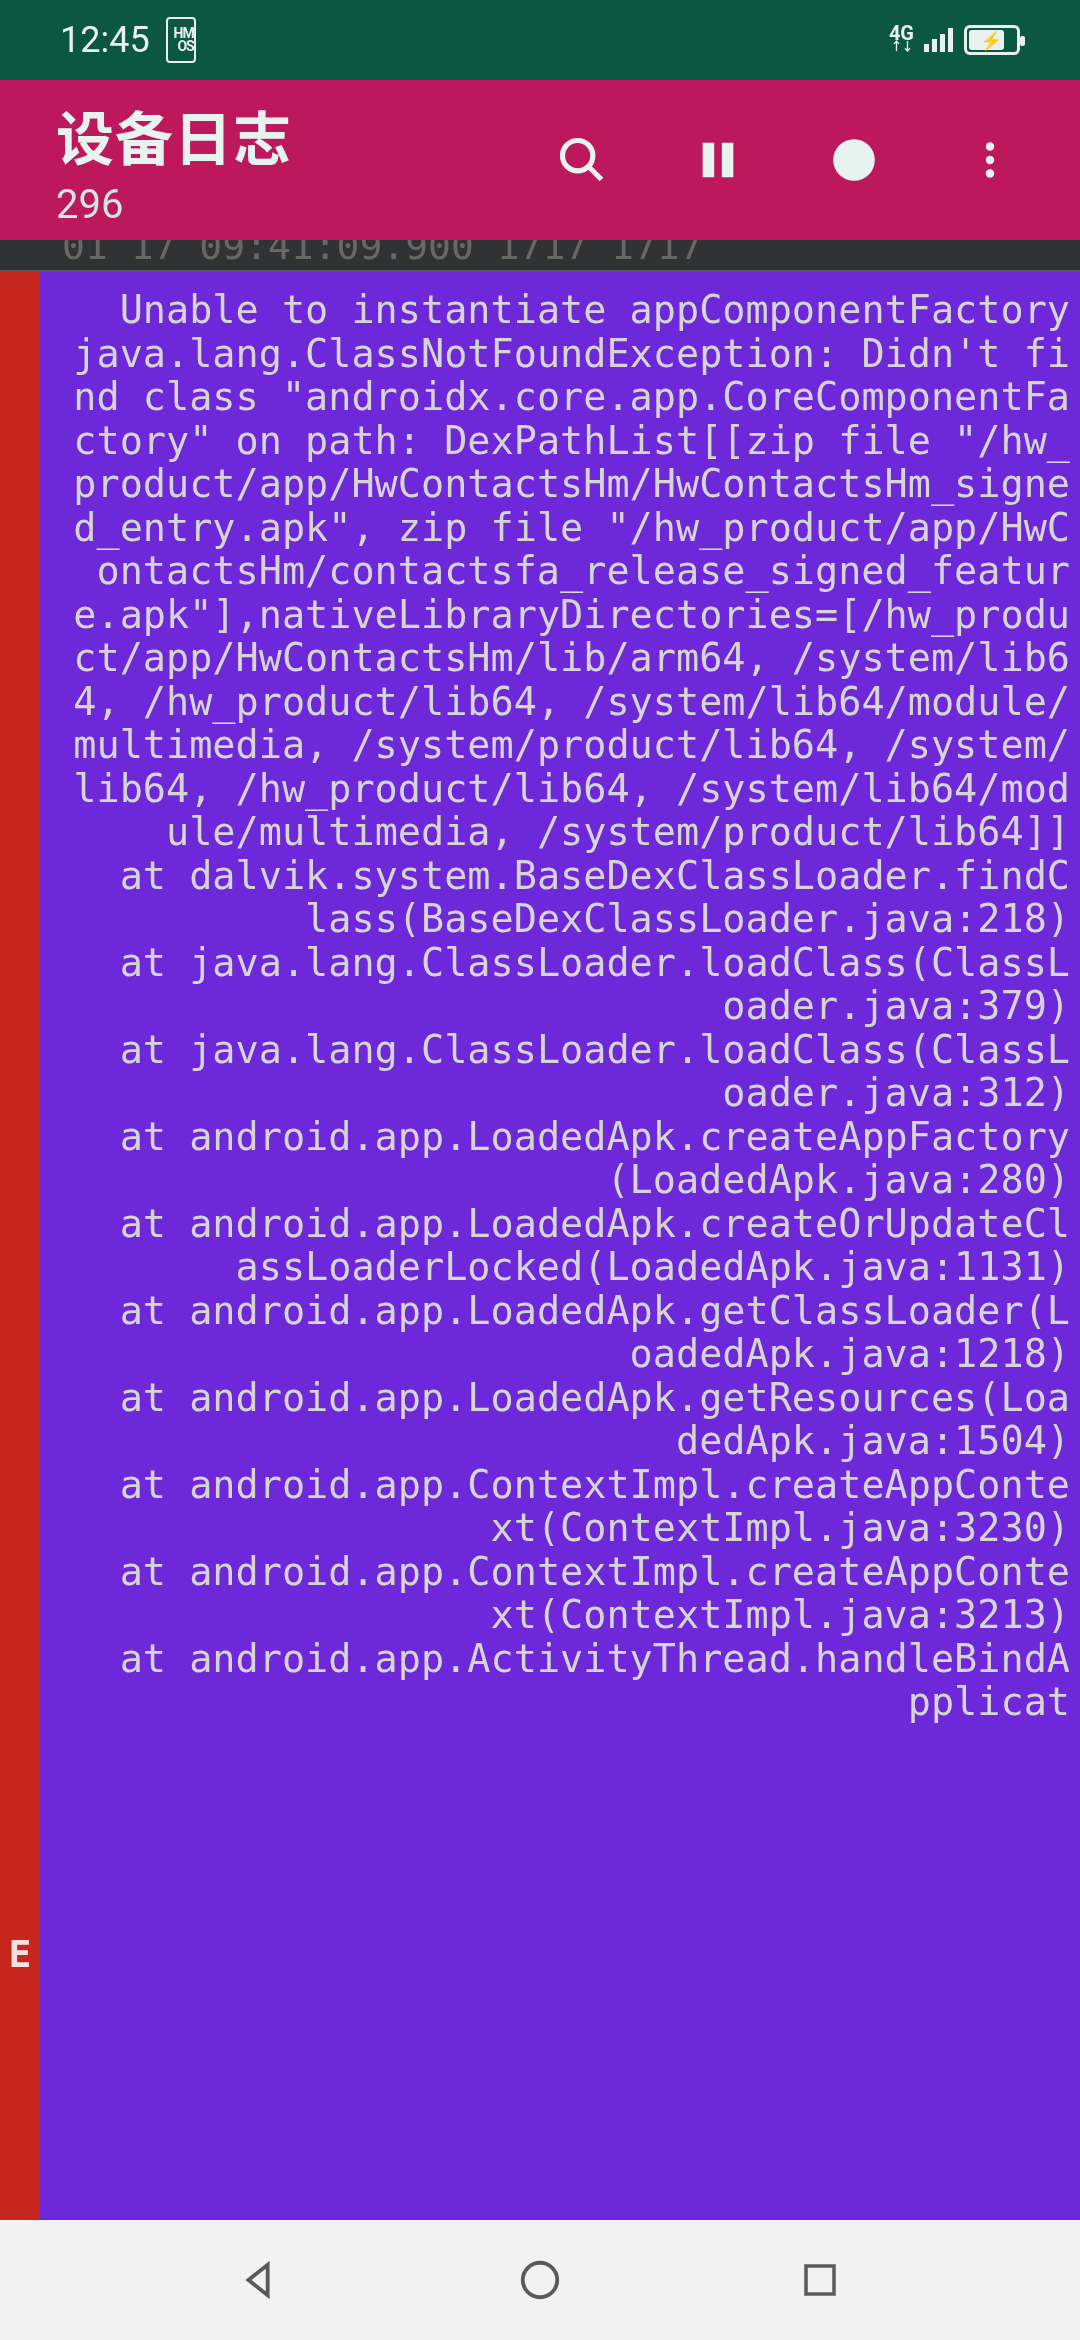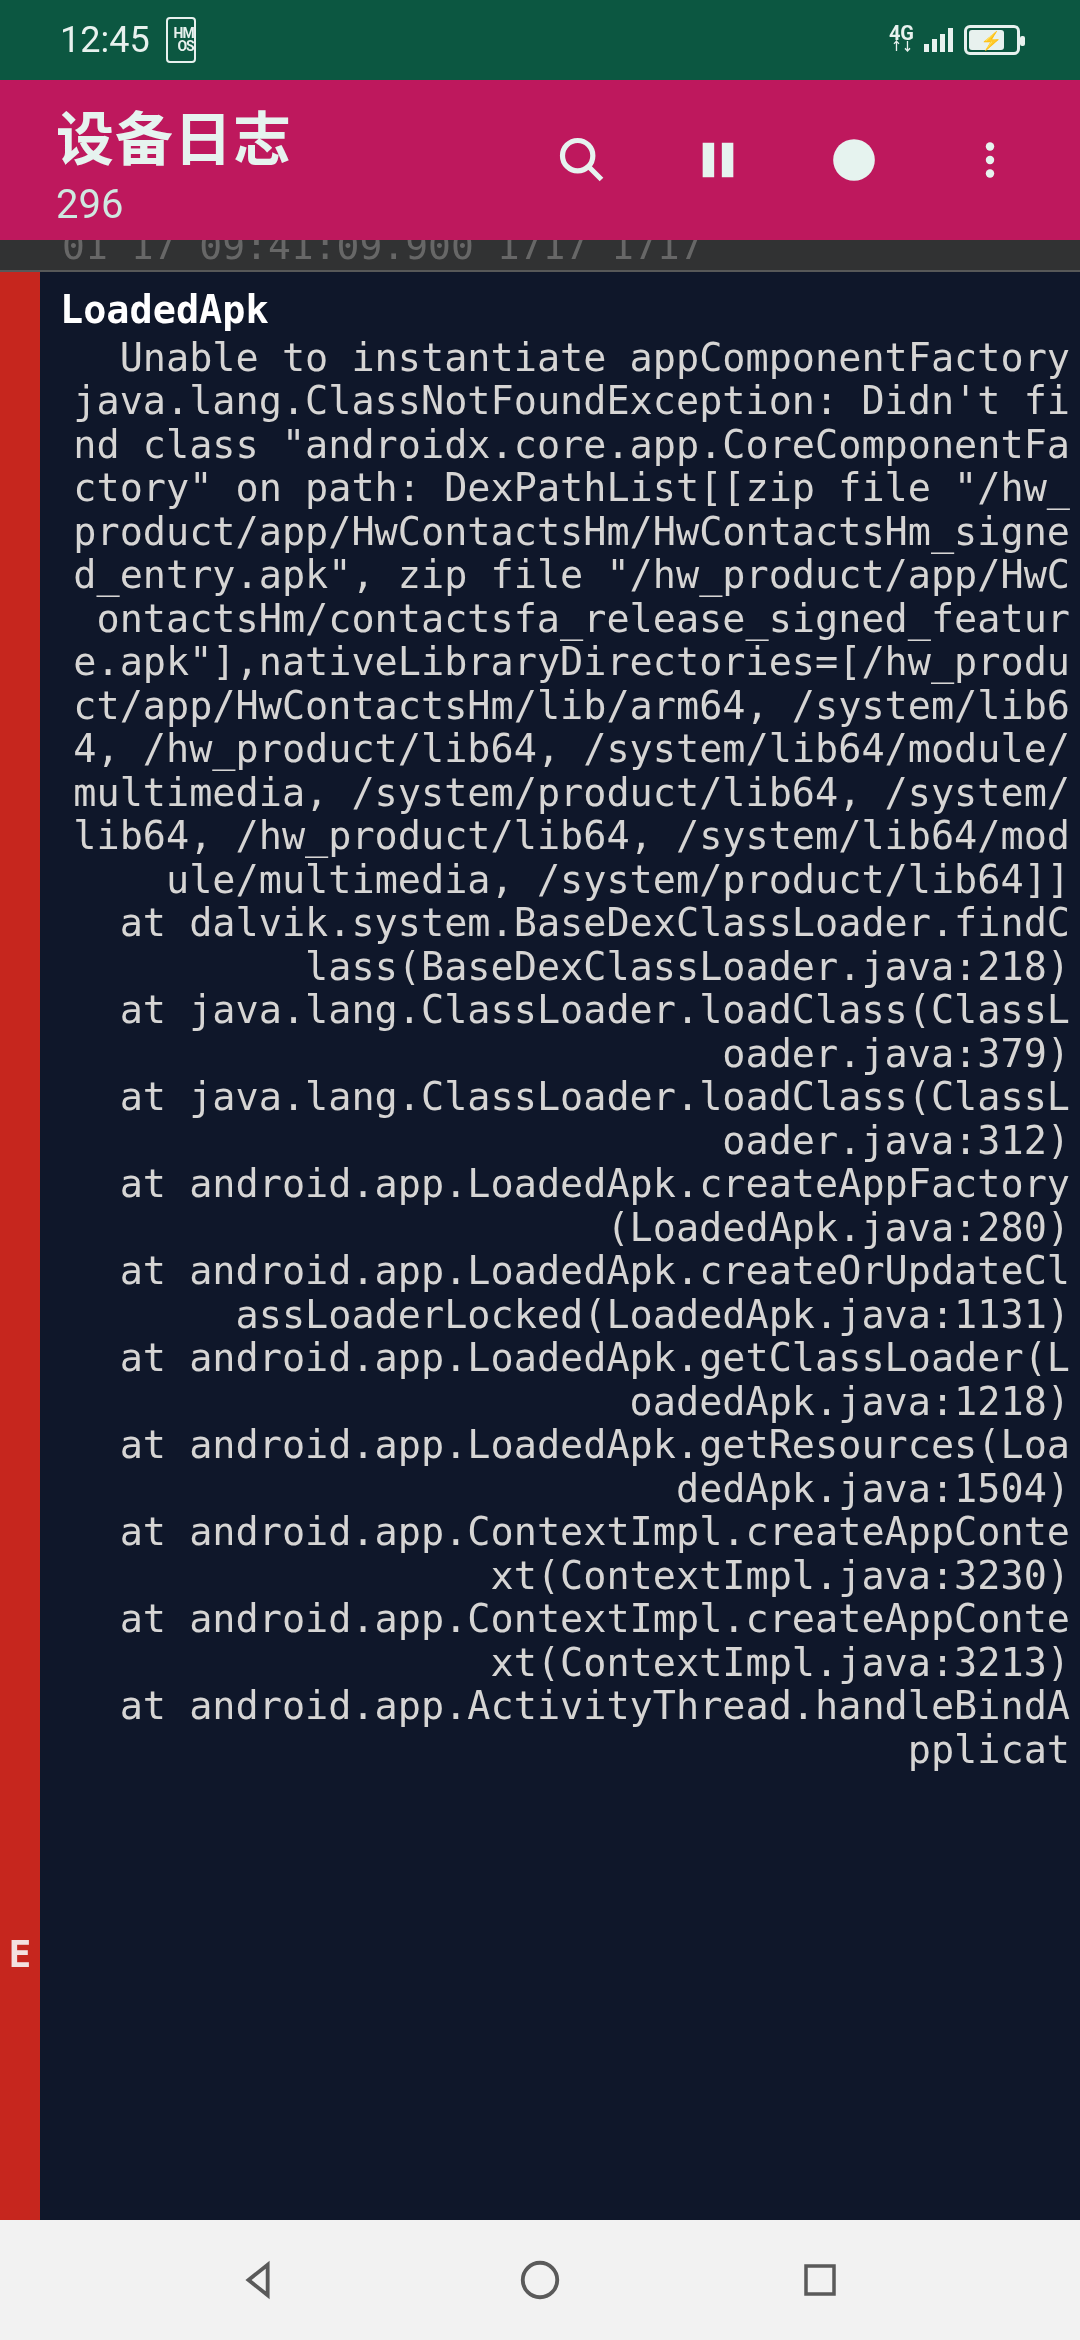--- a/index.html
+++ b/index.html
@@ -132,21 +132,21 @@
     width: 60px; height: 60px;
     display: flex; align-items: center; justify-content: center;
     color: #e6f3ef;
   }
   .search-icon svg, .pause-icon svg, .record-icon svg, .more-icon svg {
     display:block;
   }
   
   .log-area {
     flex: 1;
-    background: #0f172a;
+    background: #6d28d9;
     overflow: hidden;
     position: relative;
   }
   .log-entry-top {
     height: 32px;
     border-bottom: 2px solid #575858;
     background: #313233;
     color: #676767;
     font-family: "DejaVu Sans Mono","Roboto Mono","Courier New",monospace;
     font-size: 38px;
@@ -266,21 +266,20 @@
         </svg>
       </div>
     </div>
   </div>
 
   <div class="log-area">
     <div class="log-entry-top">01 17  09:41:09.900  1717  1717</div>
     <div class="log-entry">
       <div class="log-level">E</div>
       <div class="log-body">
-        <div class="log-tag">LoadedApk</div>
         <div class="log-msg">Unable to instantiate appComponentFactory
 java.lang.ClassNotFoundException: Didn't find class "androidx.core.app.CoreComponentFactory" on path: DexPathList[[zip file "/hw_product/app/HwContactsHm/HwContactsHm_signed_entry.apk", zip file "/hw_product/app/HwContactsHm/contactsfa_release_signed_feature.apk"],nativeLibraryDirectories=[/hw_product/app/HwContactsHm/lib/arm64, /system/lib64, /hw_product/lib64, /system/lib64/module/multimedia, /system/product/lib64, /system/lib64, /hw_product/lib64, /system/lib64/module/multimedia, /system/product/lib64]]
   at dalvik.system.BaseDexClassLoader.findClass(BaseDexClassLoader.java:218)
   at java.lang.ClassLoader.loadClass(ClassLoader.java:379)
   at java.lang.ClassLoader.loadClass(ClassLoader.java:312)
   at android.app.LoadedApk.createAppFactory(LoadedApk.java:280)
   at android.app.LoadedApk.createOrUpdateClassLoaderLocked(LoadedApk.java:1131)
   at android.app.LoadedApk.getClassLoader(LoadedApk.java:1218)
   at android.app.LoadedApk.getResources(LoadedApk.java:1504)
   at android.app.ContextImpl.createAppContext(ContextImpl.java:3230)

